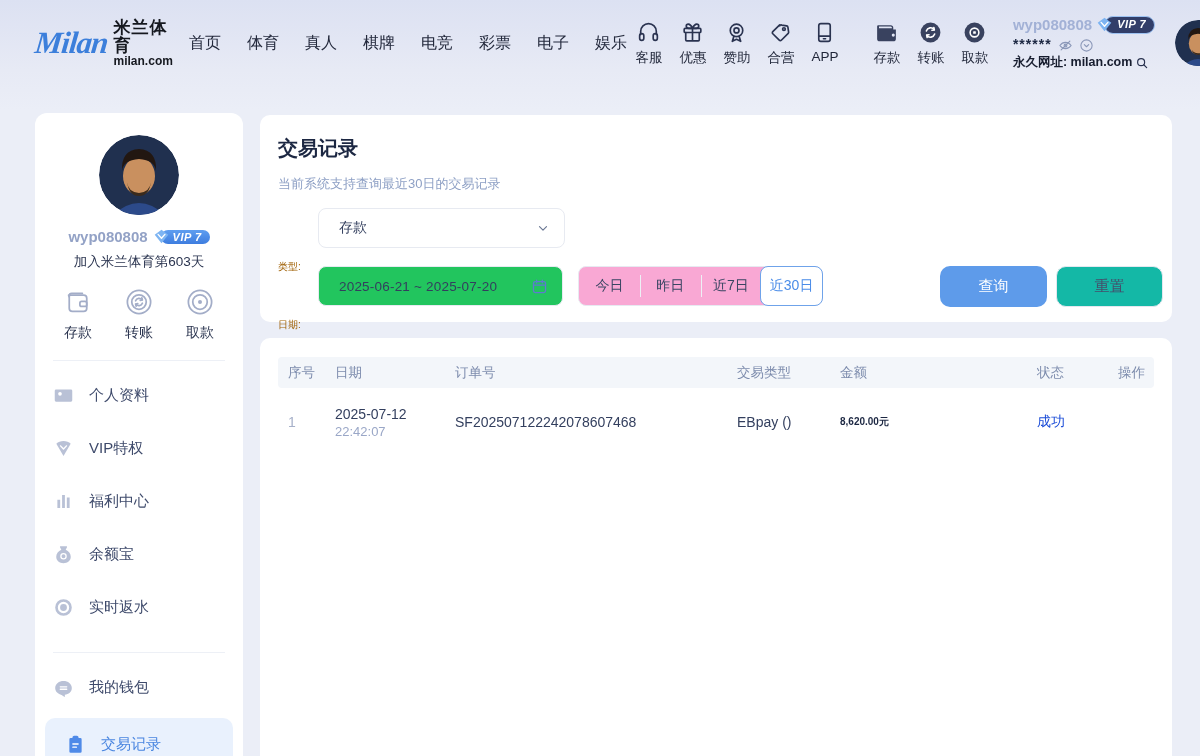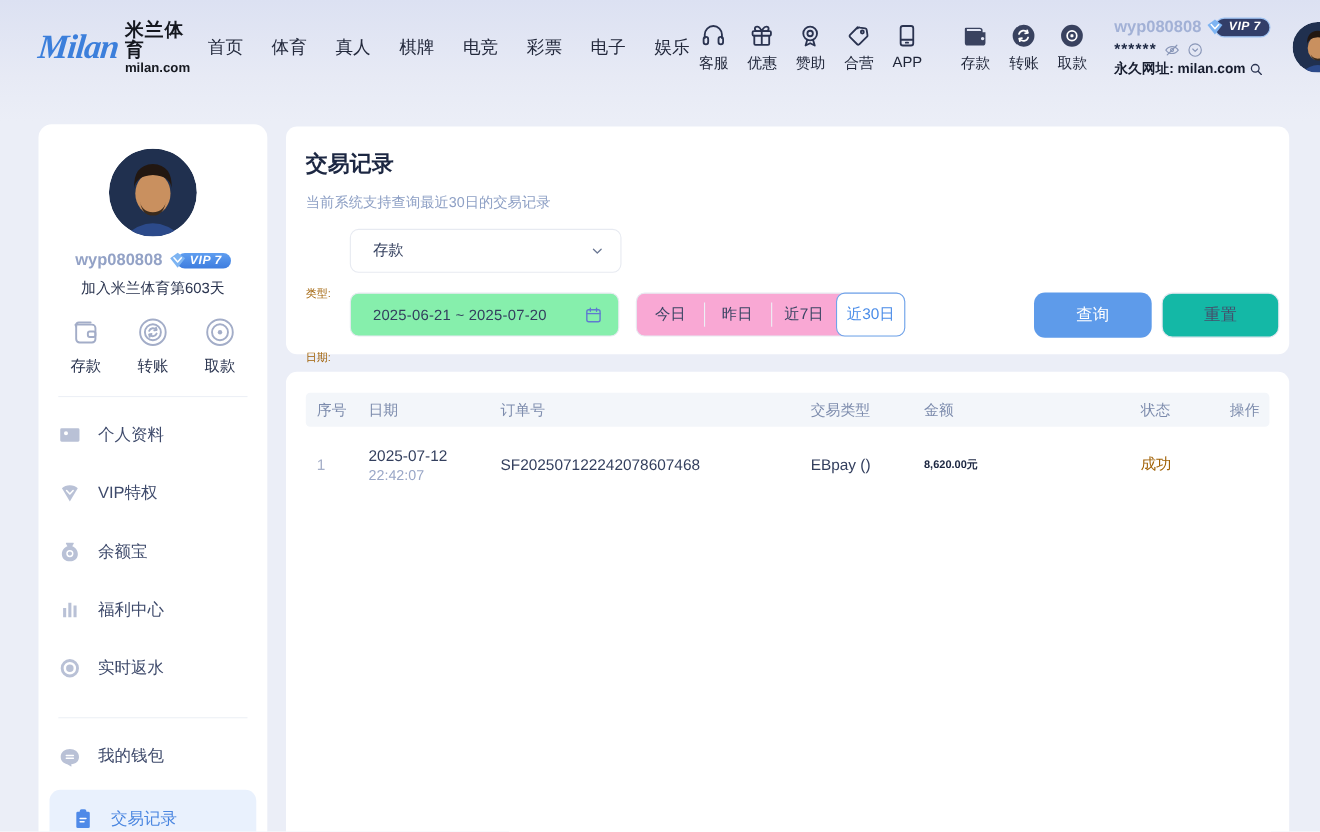--- a/index.html
+++ b/index.html
@@ -58,39 +58,39 @@
   .menu-item.active .mi-ico { fill:#4f8ae8; }
   
   .main { position:absolute; left:260px; top:115px; width:912px; }
   .card { background:#fff; border-radius:10px; position:relative; }
   .filter-card { height:207px; }
   .page-title { position:absolute; left:18px; top:20px; font-size:20px; font-weight:600; color:#1c2742; }
   .page-sub { position:absolute; left:18px; top:60px; font-size:13px; color:#8ea0c5; }
   .form-label { position:absolute; left:18px; font-size:10px; color:#a16207;margin-top:40px; }
   .select-box { position:absolute; left:58px; top:93px; width:247px; height:40px; border:1px solid #e7eaf1; border-radius:8px; background:#fff; display:flex; align-items:center; padding:0 14px 0 20px; cursor:pointer; }
   .select-box .val { font-size:14px; color:#333f5e; flex:1; }
-  .date-box { position:absolute; left:58px; top:151px; width:245px; height:40px; border:1px solid #e7eaf1; border-radius:8px; background:#86efac; display:flex; align-items:center; padding:0 14px 0 20px; cursor:pointer; }
+  .date-box { position:absolute; left:58px; top:151px; width:245px; height:40px; border:1px solid #e7eaf1; border-radius:8px; background:#22c55e; display:flex; align-items:center; padding:0 14px 0 20px; cursor:pointer; }
   .date-box .val { font-size:13.5px; color:#333f5e; flex:1; letter-spacing:0.2px; }
   .segments { position:absolute; left:318px; top:151px; width:245px; height:40px; border:1px solid #e7eaf1; border-radius:8px; background:#f9a8d4; display:flex; }
   .seg { flex:1; display:flex; align-items:center; justify-content:center; font-size:14px; color:#3a4563; cursor:pointer; position:relative; }
   .seg + .seg::before { content:""; position:absolute; left:0; top:8px; bottom:8px; width:1px; background:#edf0f5; }
   .seg.active { border:1px solid #6fa3ea; border-radius:8px; color:#4a8ce8; margin:-1px; background:#fff; z-index:1; }
   .seg.active::before { display:none; }
   .btn { position:absolute; top:151px; height:41px; width:107px; border-radius:10px; font-size:15px; display:flex; align-items:center; justify-content:center; cursor:pointer; }
   .btn-query { left:680px; background:#5e9bea; color:#fff; }
   .btn-reset { left:796px; background:#14b8a6; border:1px solid #e4e7ef; color:#454f6b; }
   
   .table-card { margin-top:16px; height:430px; padding:19px 18px 0 18px; }
   .thead { background:#f3f6fa; border-radius:4px; height:31px; display:grid; grid-template-columns:47px 120px 282px 103px 197px 81px 1fr; align-items:center; padding-left:10px; font-size:13.5px; color:#7d8cad; }
   .trow { display:grid; grid-template-columns:47px 120px 282px 103px 197px 81px 1fr; align-items:center; padding-left:10px; min-height:68px; font-size:14px; color:#333f5e; }
   .cell-index { color:#a6b0c9; }
   .cell-date .d { color:#333f5e; font-weight:500; font-size:14px; }
   .cell-date .t { color:#9aa7c7; font-size:13px; margin-top:2px; }
   .cell-amount { font-weight:bold; color:#1c2742; font-size:10px; }
-  .cell-status { color:#a16207; }
+  .cell-status { color:#1d4ed8; }
   svg { display:block; }
 </style>
 </head>
 <body>
 
 <div class="navbar">
   <div class="logo">
     <span class="logo-script">Milan</span>
     <span class="logo-text">
       <span class="logo-cn">米兰体育</span>
@@ -280,30 +280,30 @@
     </div>
     <div class="menu-item">
       <svg viewBox="0 0 24 24">
           <path class="mi-ico" d="M12 3.5c3.2 0 6.3 1.2 8.2 3.2L12 20.5 3.8 6.7C5.7 4.7 8.8 3.5 12 3.5z"></path>
           <path d="m8.6 9 3.4 3.6L15.4 9" fill="none" stroke="#fff" stroke-width="1.6" stroke-linecap="round" stroke-linejoin="round"></path>
         </svg>
       <span>VIP特权</span>
     </div>
     <div class="menu-item">
       <svg viewBox="0 0 24 24">
+          <path class="mi-ico" d="M5 10h3.2v9.5H5zM10.4 4.5h3.2v15h-3.2zM15.8 7.5H19v12h-3.2z"></path>
+        </svg>
+      <span>福利中心</span>
+    </div>
+    <div class="menu-item">
+      <svg viewBox="0 0 24 24">
           <path class="mi-ico" d="M9.5 6.5 8 3.8c-.3-.5.1-1.1.7-1.1h6.6c.6 0 1 .6.7 1.1l-1.5 2.7c3.4 1.3 5.8 4.4 5.8 8.1 0 4.7-3.8 7.4-8.3 7.4S3.7 19.3 3.7 14.6c0-3.7 2.4-6.8 5.8-8.1z"></path>
           <circle cx="12" cy="14" r="3" fill="none" stroke="#fff" stroke-width="1.5"></circle>
         </svg>
       <span>余额宝</span>
-    </div>
-    <div class="menu-item">
-      <svg viewBox="0 0 24 24">
-          <path class="mi-ico" d="M5 10h3.2v9.5H5zM10.4 4.5h3.2v15h-3.2zM15.8 7.5H19v12h-3.2z"></path>
-        </svg>
-      <span>福利中心</span>
     </div>
     <div class="menu-item">
       <svg viewBox="0 0 24 24">
           <path class="mi-ico" d="M12 2.5A9.5 9.5 0 1 1 2.5 12 9.5 9.5 0 0 1 12 2.5zm0 3A6.5 6.5 0 1 0 18.5 12 6.5 6.5 0 0 0 12 5.5zm0 2.6A3.9 3.9 0 1 1 8.1 12 3.9 3.9 0 0 1 12 8.1z"></path>
         </svg>
       <span>实时返水</span>
     </div>
 
     <div class="side-divider"></div>
 

